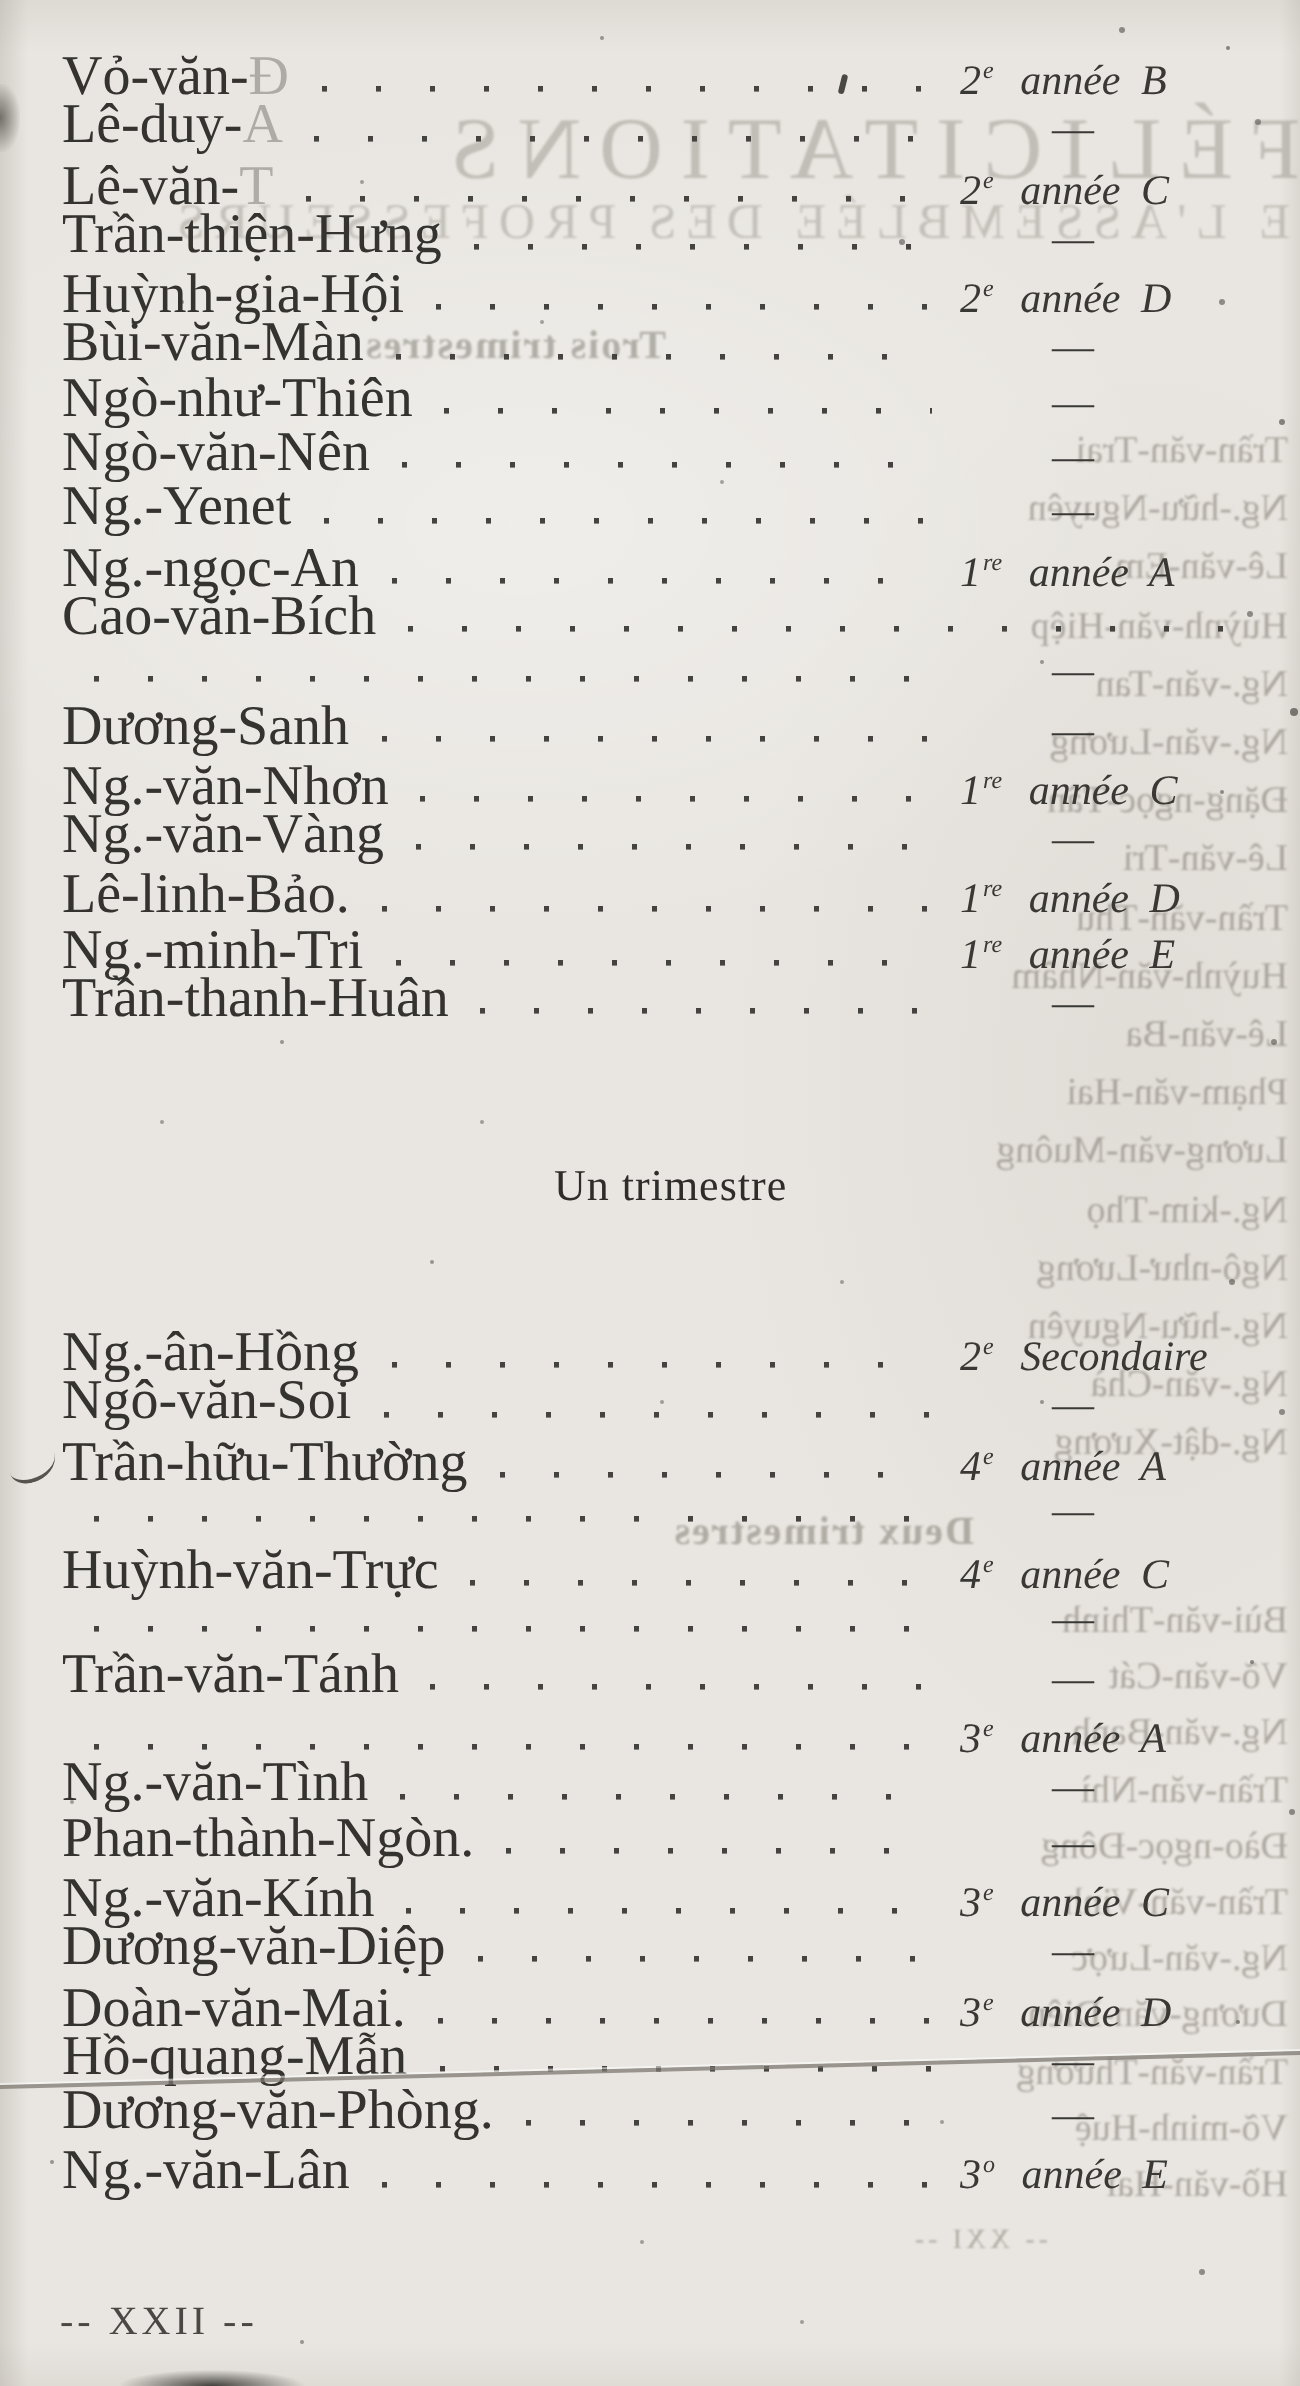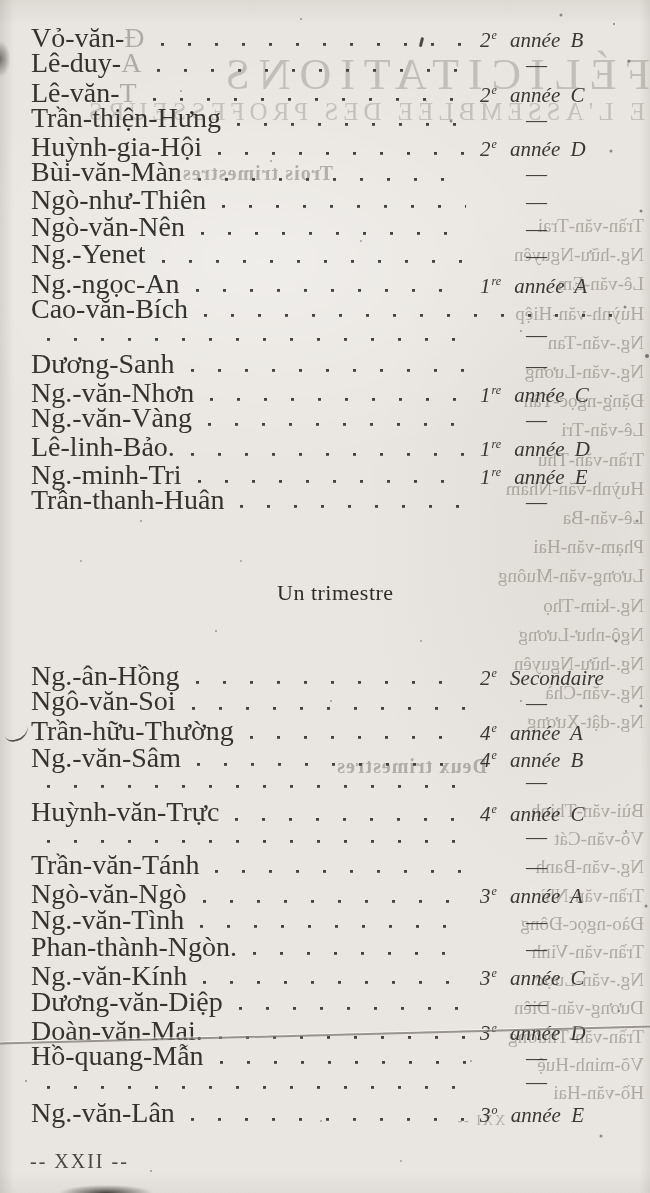--- a/index.html
+++ b/index.html
@@ -272,44 +272,38 @@
           <span class="name">Ngô-văn-Soi</span>
           <span class="dots"></span>
           <span class="grade"><span class="dash">—</span></span>
         </div>
         <div class="row">
           <span class="name">Trần-hữu-Thường</span>
           <span class="dots"></span>
           <span class="grade">4<sup>e</sup> année A</span>
         </div>
         <div class="row">
-          <span class="name">Ng.-văn-Sâm</span>
-          <span class="dots"></span>
-          <span class="grade">4<sup>e</sup> année B</span>
-        </div>
-        <div class="row">
           <span class="dots"></span>
           <span class="grade"><span class="dash">—</span></span>
         </div>
         <div class="row">
           <span class="name">Huỳnh-văn-Trực</span>
           <span class="dots"></span>
           <span class="grade">4<sup>e</sup> année C</span>
         </div>
         <div class="row">
           <span class="dots"></span>
           <span class="grade"><span class="dash">—</span></span>
         </div>
         <div class="row">
           <span class="name">Trần-văn-Tánh</span>
           <span class="dots"></span>
           <span class="grade"><span class="dash">—</span></span>
         </div>
         <div class="row">
-          <span class="name">Ngò-văn-Ngò</span>
           <span class="dots"></span>
           <span class="grade">3<sup>e</sup> année A</span>
         </div>
         <div class="row">
           <span class="name">Ng.-văn-Tình</span>
           <span class="dots"></span>
           <span class="grade"><span class="dash">—</span></span>
         </div>
         <div class="row">
           <span class="name">Phan-thành-Ngòn.</span>
@@ -330,20 +324,21 @@
           <span class="name">Doàn-văn-Mai.</span>
           <span class="dots"></span>
           <span class="grade">3<sup>e</sup> année D</span>
         </div>
         <div class="row">
           <span class="name">Hồ-quang-Mẫn</span>
           <span class="dots"></span>
           <span class="grade"><span class="dash">—</span></span>
         </div>
         <div class="row">
+          <span class="name">Dương-văn-Phòng.</span>
           <span class="dots"></span>
           <span class="grade"><span class="dash">—</span></span>
         </div>
         <div class="row">
           <span class="name">Ng.-văn-Lân</span>
           <span class="dots"></span>
           <span class="grade">3<sup>o</sup> année E</span>
         </div>
       </div>
     <div class="footer">-- XXII --</div>

